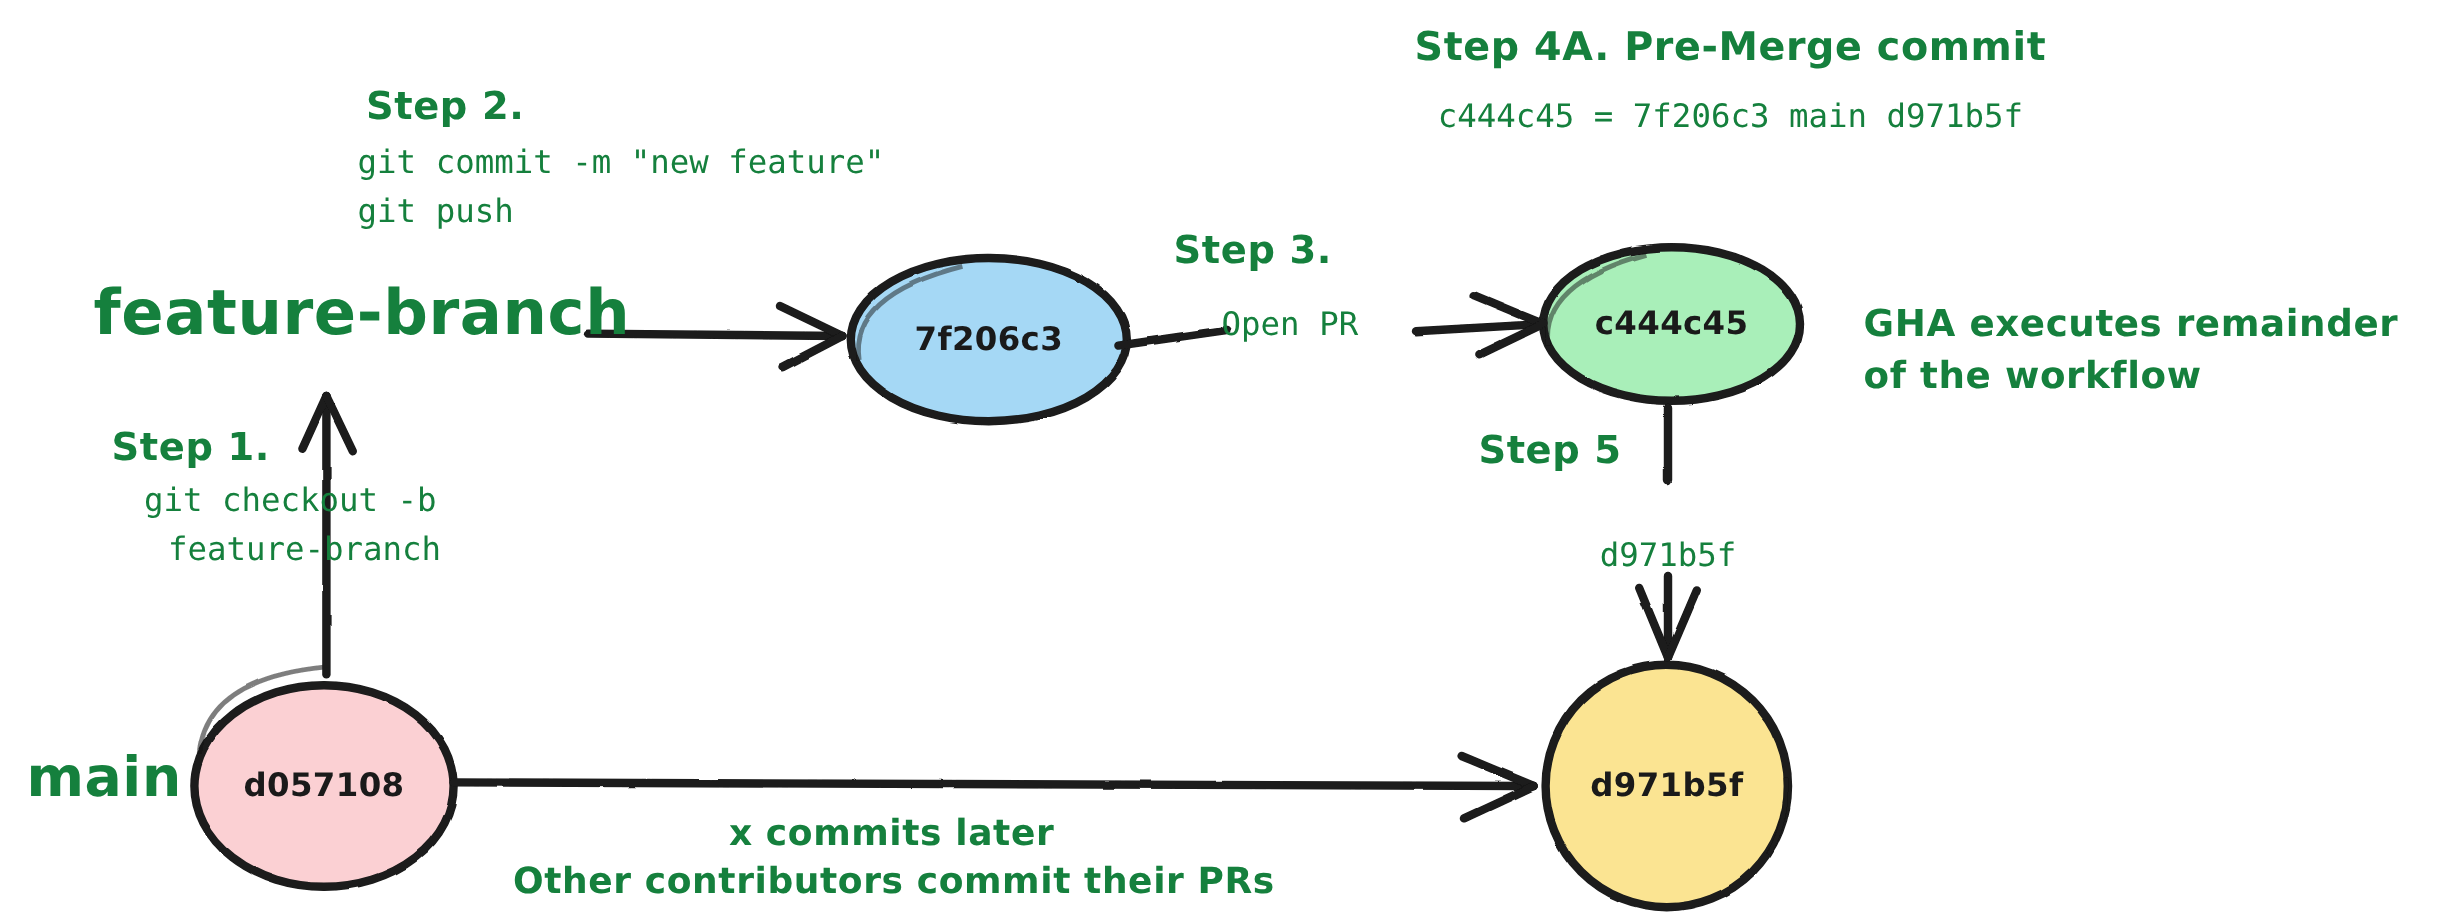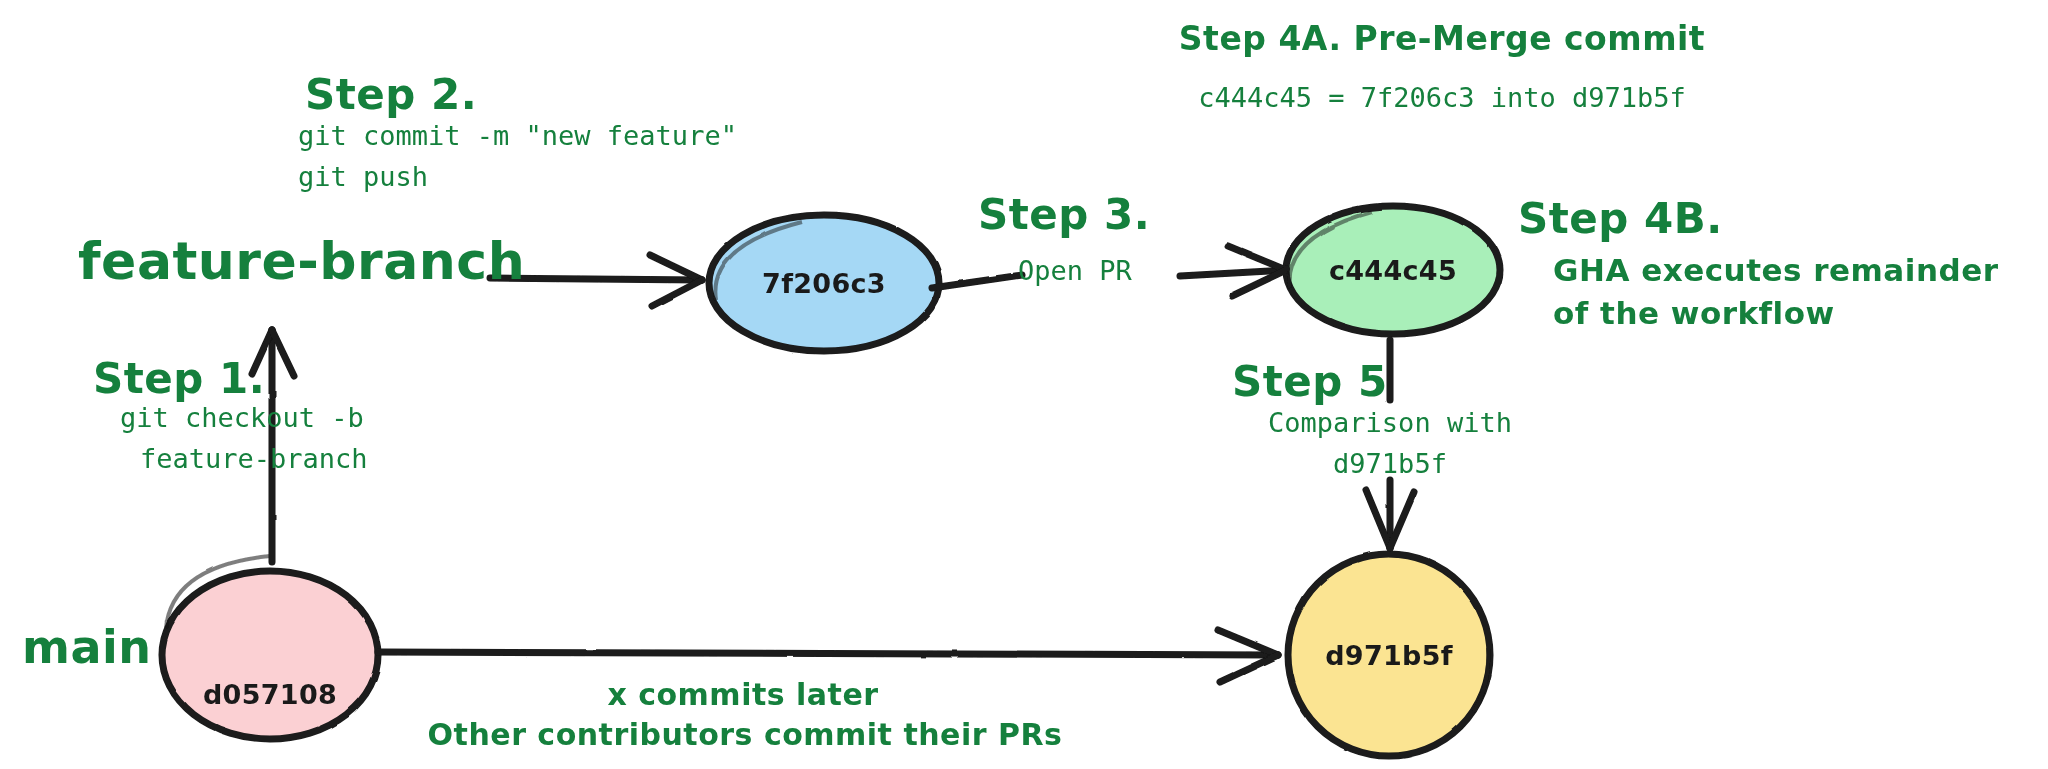--- a/index.html
+++ b/index.html
@@ -51,21 +51,21 @@
     color: #1a1a1a;
     white-space: pre;
     letter-spacing: 0.3px;
   }
 
   .branch-title {
     font-size: 52px;
     font-weight: 600;
     letter-spacing: 0.5px;
   }
-  .step-head { font-size: 42px; }
+  .step-head { font-size: 32px; }
   .body-mono { font-size: 27px; }
   .body-hand { font-size: 29px; }
   .node-label { font-size: 27px; }
 </style>
 </head>
 <body>
 
 <div id="canvas">
 
   <svg id="sketch" viewBox="0 0 2048 769" xmlns="http://www.w3.org/2000/svg">
@@ -126,46 +126,44 @@
       <path d="M378 652 L1278 655" fill="none" stroke="#1a1a1a" stroke-width="7" stroke-linecap="round"></path>
       <path d="M1278 655 L1218 630" fill="none" stroke="#1a1a1a" stroke-width="7" stroke-linecap="round"></path>
       <path d="M1278 655 L1220 682" fill="none" stroke="#1a1a1a" stroke-width="7" stroke-linecap="round"></path>
     </g>
   </svg>
 
   <div class="lbl hand branch-title lft" style="left:78px; top:228px;">feature-branch</div>
 
   <div class="lbl hand branch-title lft" style="left:22px; top:618px; font-size:46px;">main</div>
 
-  <div class="node-text node-label" style="left:270px; top:655px;margin-top:39px;">d057108</div>
+  <div class="node-text node-label" style="left:270px; top:655px;">d057108</div>
 
   <div class="node-text node-label" style="left:824px; top:283px;">7f206c3</div>
 
   <div class="node-text node-label" style="left:1393px; top:270px;">c444c45</div>
 
   <div class="node-text node-label" style="left:1389px; top:655px;">d971b5f</div>
 
   <div class="lbl hand step-head lft" style="left:93px; top:352px;text-align:right;">Step 1.</div>
   <div class="lbl mono body-mono lft" style="left:120px; top:400px;">git checkout -b</div>
   <div class="lbl mono body-mono lft" style="left:140px; top:441px;">feature-branch</div>
 
   <div class="lbl hand step-head lft" style="left:305px; top:68px;">Step 2.</div>
   <div class="lbl mono body-mono lft" style="left:298px; top:118px;">git commit -m "new feature"</div>
   <div class="lbl mono body-mono lft" style="left:298px; top:159px;">git push</div>
 
   <div class="lbl hand step-head lft" style="left:978px; top:188px;">Step 3.</div>
   <div class="lbl mono body-mono lft" style="left:1018px; top:253px;">Open PR</div>
 
   <div class="lbl hand step-head ctr" style="left:1442px; top:18px; font-size:33px;">Step 4A. Pre-Merge commit</div>
-  <div class="lbl mono body-mono ctr" style="left:1442px; top:80px;">c444c45 = 7f206c3 into d971b5f</div>
+  <div class="lbl mono body-mono ctr" style="left:1442px; top:80px;">c444c45 = 7f206c3 main d971b5f</div>
 
-  <div class="lbl hand step-head lft" style="left:1518px; top:192px;">Step 4B.</div>
   <div class="lbl hand body-hand lft" style="left:1553px; top:250px; font-size:31px;">GHA executes remainder</div>
   <div class="lbl hand body-hand lft" style="left:1553px; top:293px; font-size:31px;">of the workflow</div>
 
   <div class="lbl hand step-head lft" style="left:1232px; top:355px;">Step 5</div>
-  <div class="lbl mono body-mono ctr" style="left:1390px; top:405px;">Comparison with</div>
   <div class="lbl mono body-mono ctr" style="left:1390px; top:446px;">d971b5f</div>
 
   <div class="lbl hand body-hand ctr" style="left:745px; top:715px; font-size:30px;">Other contributors commit their PRs</div>
   <div class="lbl hand body-hand ctr" style="left:743px; top:675px; font-size:30px;">x commits later</div>
 
 </div>
 
 </body></html>

